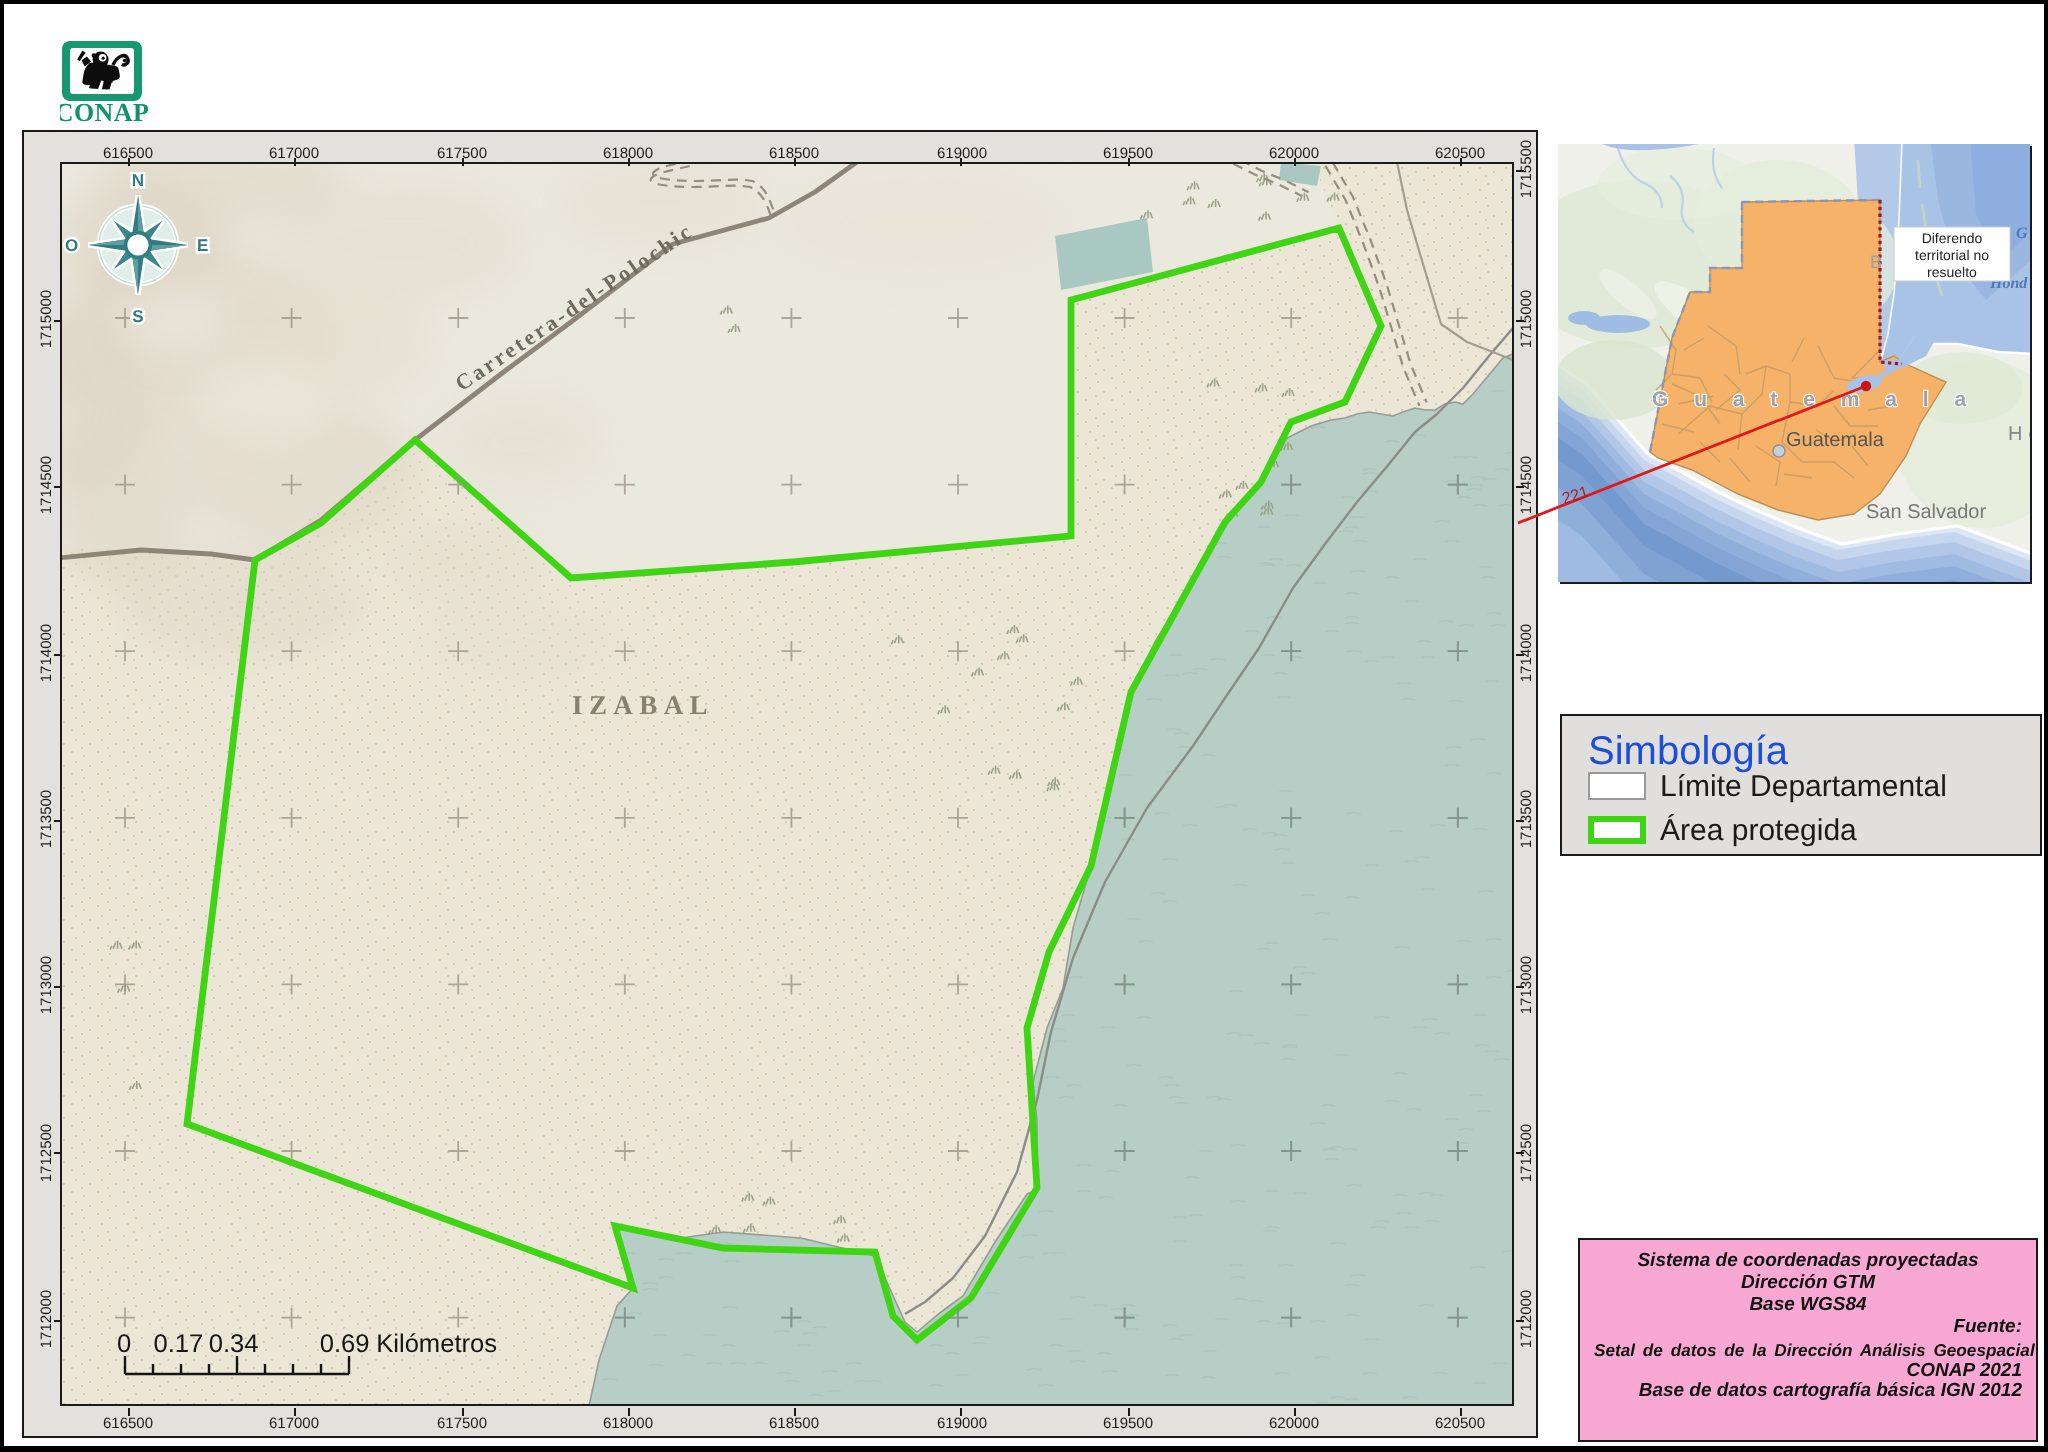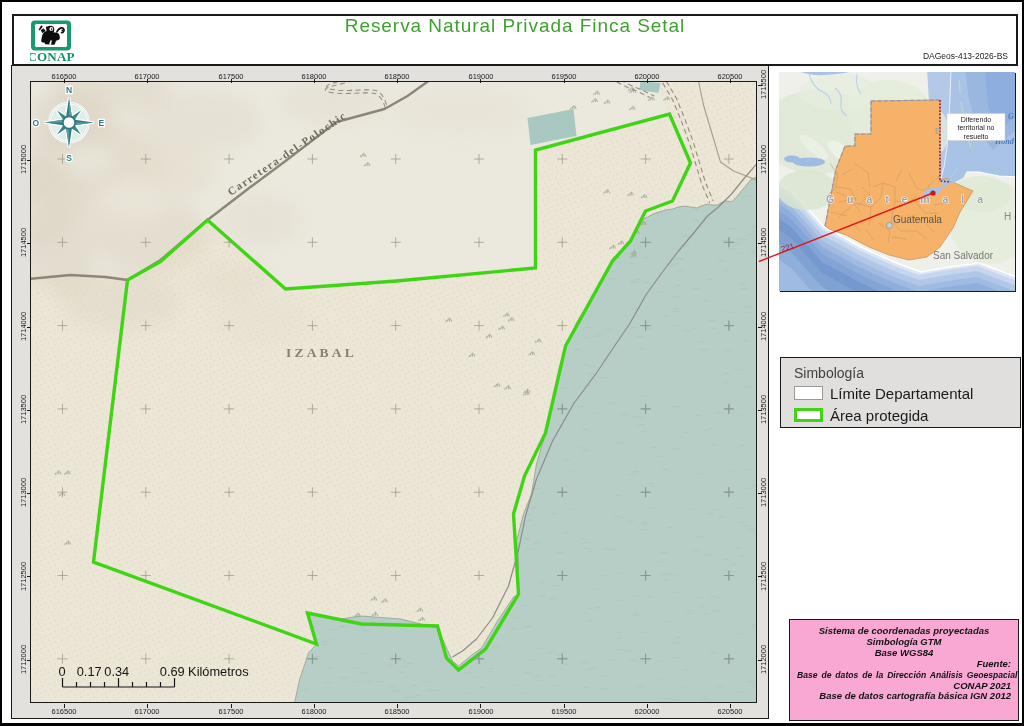--- a/index.html
+++ b/index.html
@@ -11,36 +11,32 @@
 #logo { position:absolute; left:28px; top:18px; }
 #mapframe { position:absolute; left:9px; top:63px; width:758px; height:653.5px; border:1.6px solid #1a1a1a; background:#e3e1dd; }
 #mapinner { position:absolute; left:17.9px; top:15.4px; width:727.5px; height:622px; border:1.5px solid #1a1a1a; overflow:hidden; }
 #mapsvg { position:absolute; left:-1.5px; top:-1.5px; }
 .clab { position:absolute; font-size:7.5px; color:#1a1a1a; text-align:center; }
 .rot { }
 .tick { position:absolute; background:#1a1a1a; }
 #inset { position:absolute; left:778px; top:71px; width:236px; height:219px; border:1.6px solid #1a1a1a; }
 #inssvg { position:absolute; left:-1.6px; top:-1.6px; }
 #legend { position:absolute; left:778px; top:355px; width:241px; height:71px; border:1.6px solid #1a1a1a; background:#e0dfde; }
-#legend .hd { position:absolute; left:13px; top:7px; font-size:14px; color:#404040; }
+#legend .hd { position:absolute; left:13px; top:7px; font-size:20px; color:#1d4ed8; }
 .sw { position:absolute; left:13px; width:29px; height:14px; background:#fff; }
 #legend .t { position:absolute; left:49px; font-size:15px; color:#1a1a1a; }
 #infobox { position:absolute; left:787px; top:617px; width:230px; height:102px; border:1.5px solid #1a1a1a; background:#f9a8d4;
   font-size:9.5px; font-weight:bold; font-style:italic; color:#111; line-height:10.9px; padding-top:6px; }
 #infobox .c { text-align:center; }
 #infobox .l { text-align:right; padding-left:7px; padding-right:7px; }
 #infobox .j { text-align:left; padding-left:7px; padding-right:7px; word-spacing:1.5px; font-size:8.6px; white-space:nowrap; }
 #overlay { position:absolute; left:0; top:0; pointer-events:none; }
 </style></head>
 <body>
 <div id="page">
-  <div id="headerbox">
-    <div id="title">Reserva Natural Privada Finca Setal</div>
-    <div id="dageos">DAGeos-413-2026-BS</div>
-  </div>
   <div id="logo"><svg width="46" height="42" viewBox="0 0 46 42" xmlns="http://www.w3.org/2000/svg">
 <rect x="1" y="0.5" width="40" height="30" rx="4" fill="#17986e"></rect>
 <rect x="4.5" y="3.5" width="33" height="24" rx="2" fill="#fff" stroke="#17986e" stroke-width="1"></rect>
 <g fill="#0d0d0d">
 <path d="M11.2 5.2 l1.6 1.2 -3.0 4.2 -1.2 -0.9 z"></path>
 <path d="M10.8 10.2 l2.6 -2 2.2 2.6 -3.2 2.4 z"></path>
 <circle cx="20.3" cy="9.8" r="4.0"></circle>
 <circle cx="16.9" cy="7.7" r="1.1"></circle>
 <path d="M14.8 11.5 q-2.6 2.3 -3 5.5 l-0.6 3.6 q-0.2 1.6 1.4 1.8 l2.6 0.3 q-1.4 1.2 0.2 1.6 l8 0.4 q2.2 0.1 2.6 -2 l0.4 -2.2 2 -0.6 q1.8 -0.6 1.5 -2.4 l-0.5 -2.6 q-0.4 -2 -2.6 -2.2 l-3.4 -0.4 q-2.2 -1.8 -5 -1.2 z"></path>
 </g>
@@ -337,24 +333,24 @@
     </div>
   <div id="legend">
     <div class="hd">Simbología</div>
     <div class="sw" style="top:28px;border:1px solid #999;"></div>
     <div class="t" style="top:27px;">Límite Departamental</div>
     <div class="sw" style="top:50px;border:3px solid #3fd414;"></div>
     <div class="t" style="top:49px;">Área protegida</div>
   </div>
   <div id="infobox">
     <div class="c">Sistema de coordenadas proyectadas</div>
-    <div class="c">Simbología GTM</div>
+    <div class="c">Dirección GTM</div>
     <div class="c">Base WGS84</div>
     <div class="l">Fuente:</div>
-    <div class="j">Base de datos de la Dirección Análisis Geoespacial</div>
+    <div class="j">Setal de datos de la Dirección Análisis Geoespacial</div>
     <div class="l">CONAP 2021</div>
     <div class="l">Base de datos cartografía básica IGN 2012</div>
   </div>
   <svg id="overlay" width="1024" height="726" viewBox="0 0 1024 726" xmlns="http://www.w3.org/2000/svg">
 <line x1="931" y1="191" x2="757" y2="259.5" stroke="#e01818" stroke-width="1.4"></line>
 <circle cx="931" cy="191" r="2.6" fill="#d01414"></circle>
 <text x="780" y="250" font-family="Liberation Sans, sans-serif" font-size="8" fill="#b02020" transform="rotate(-17 780 250)">221</text>
 </svg>
 </div>
 

